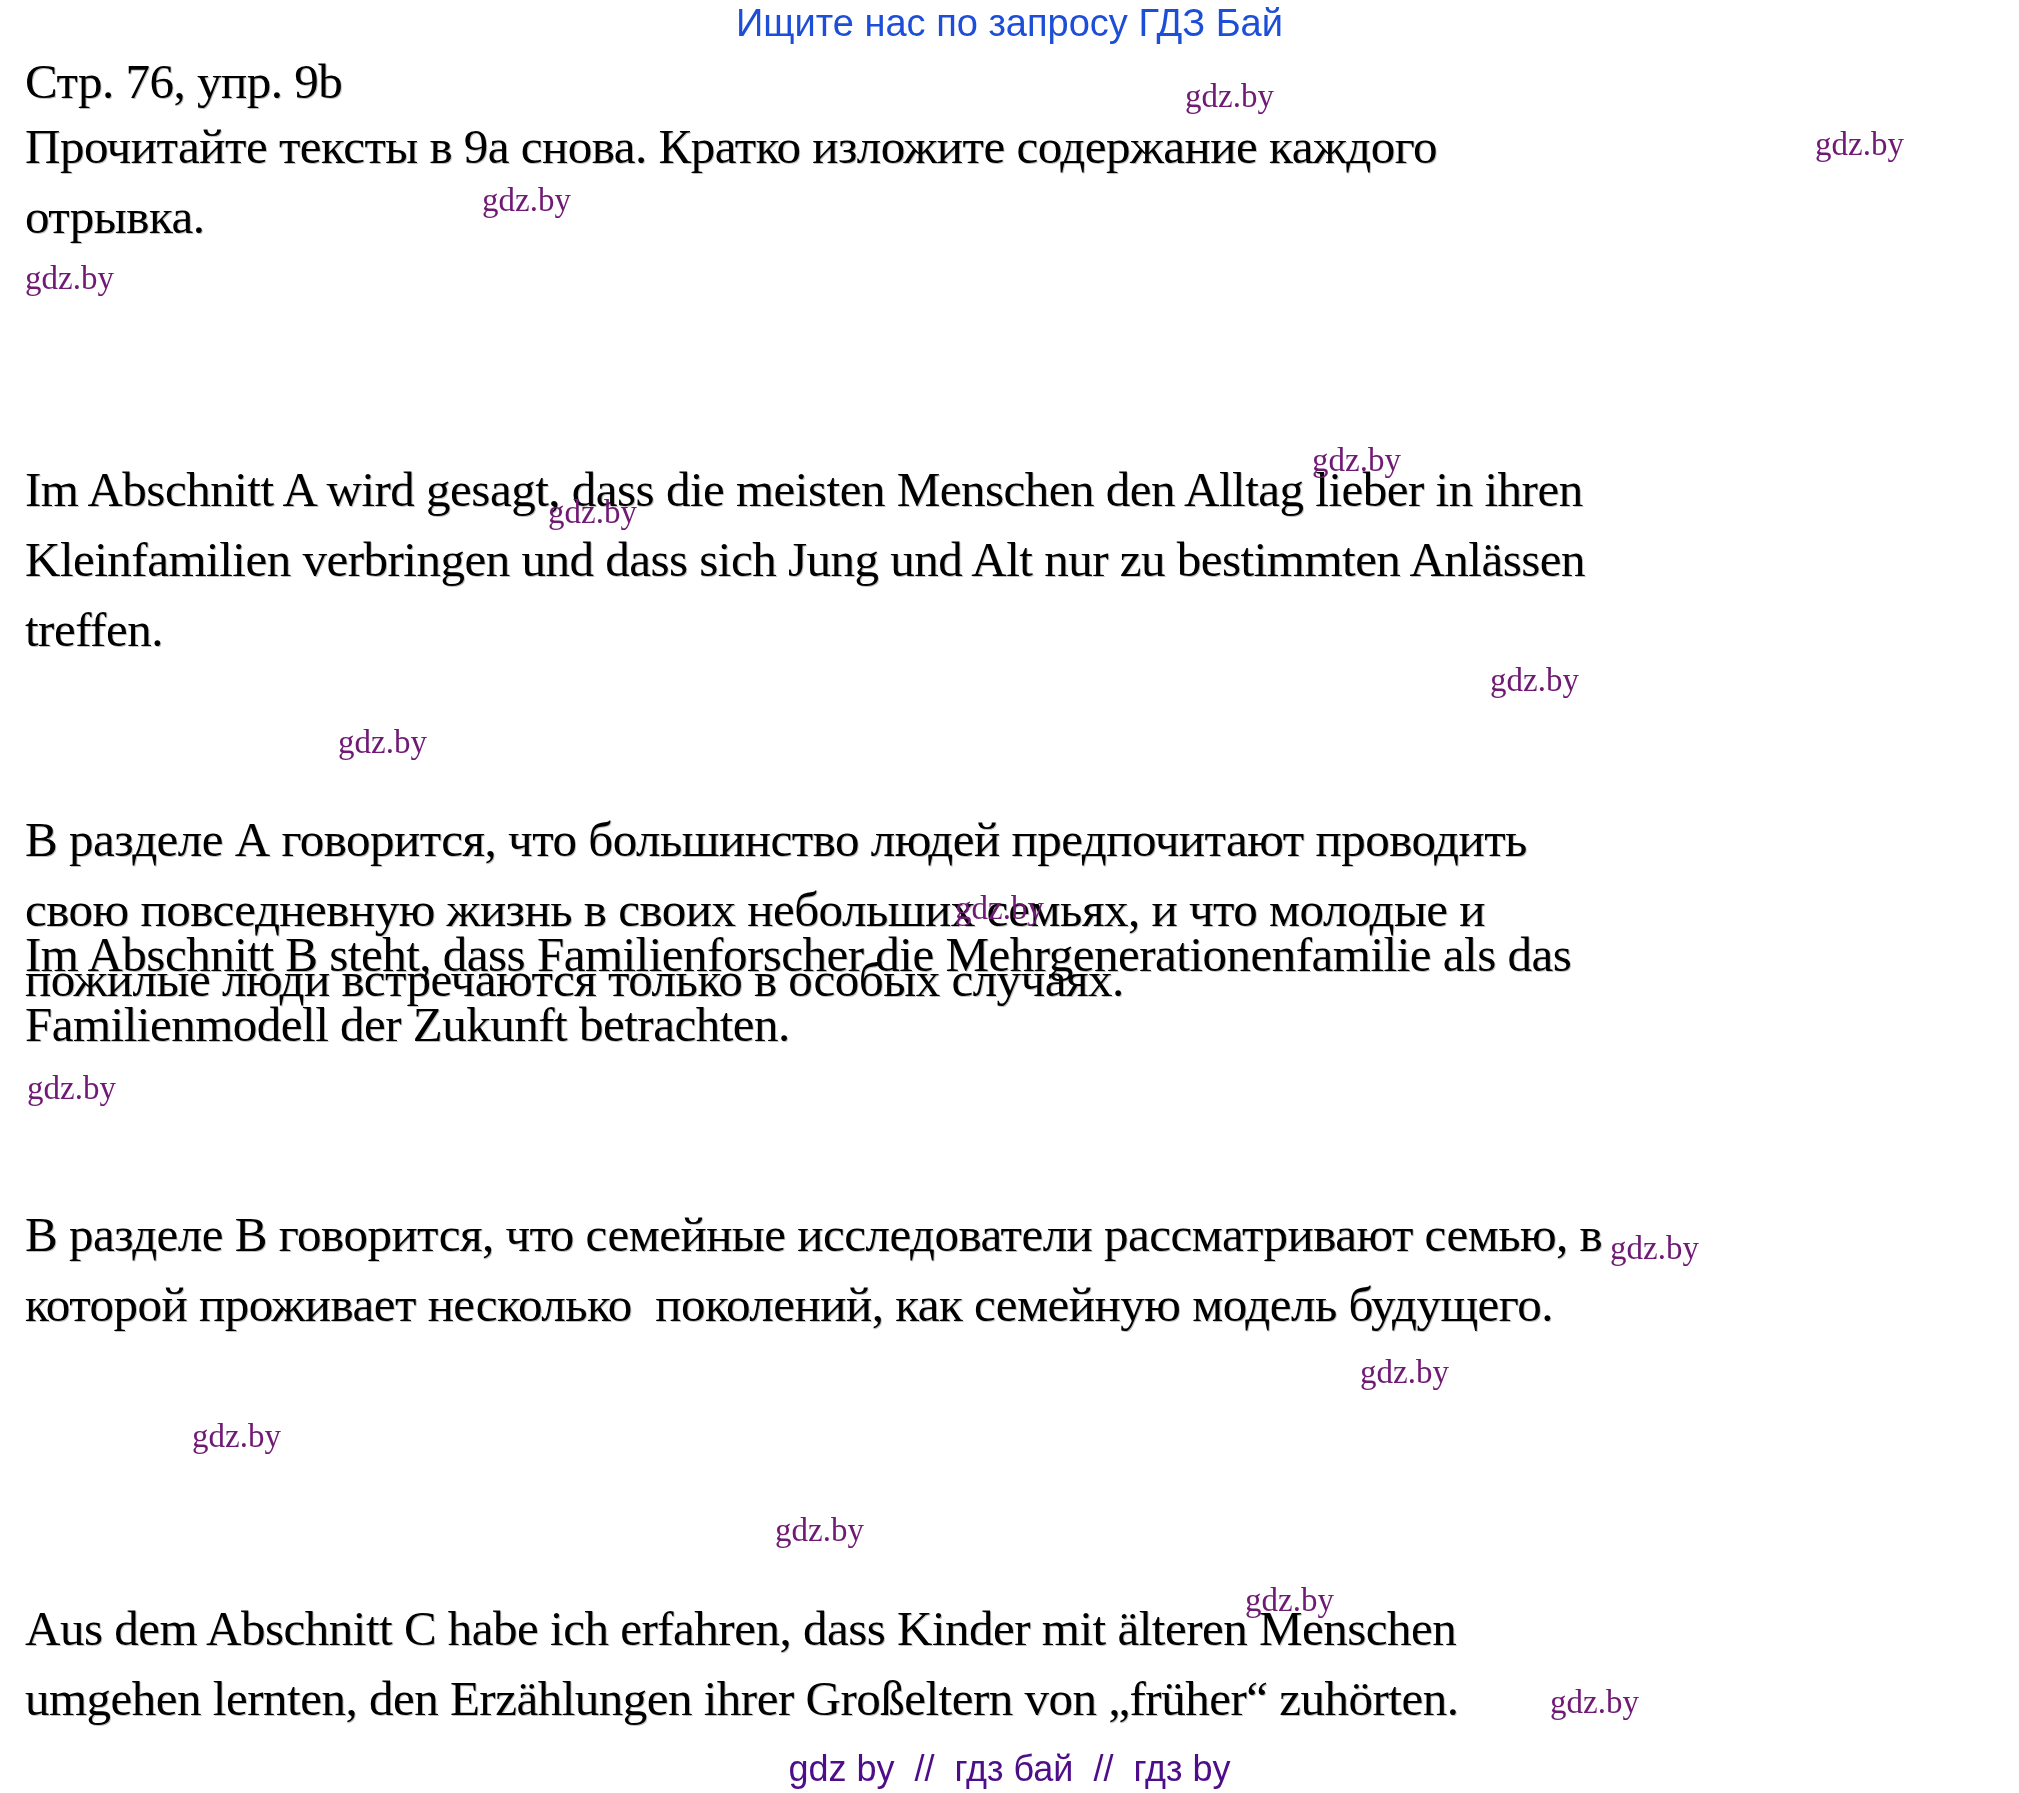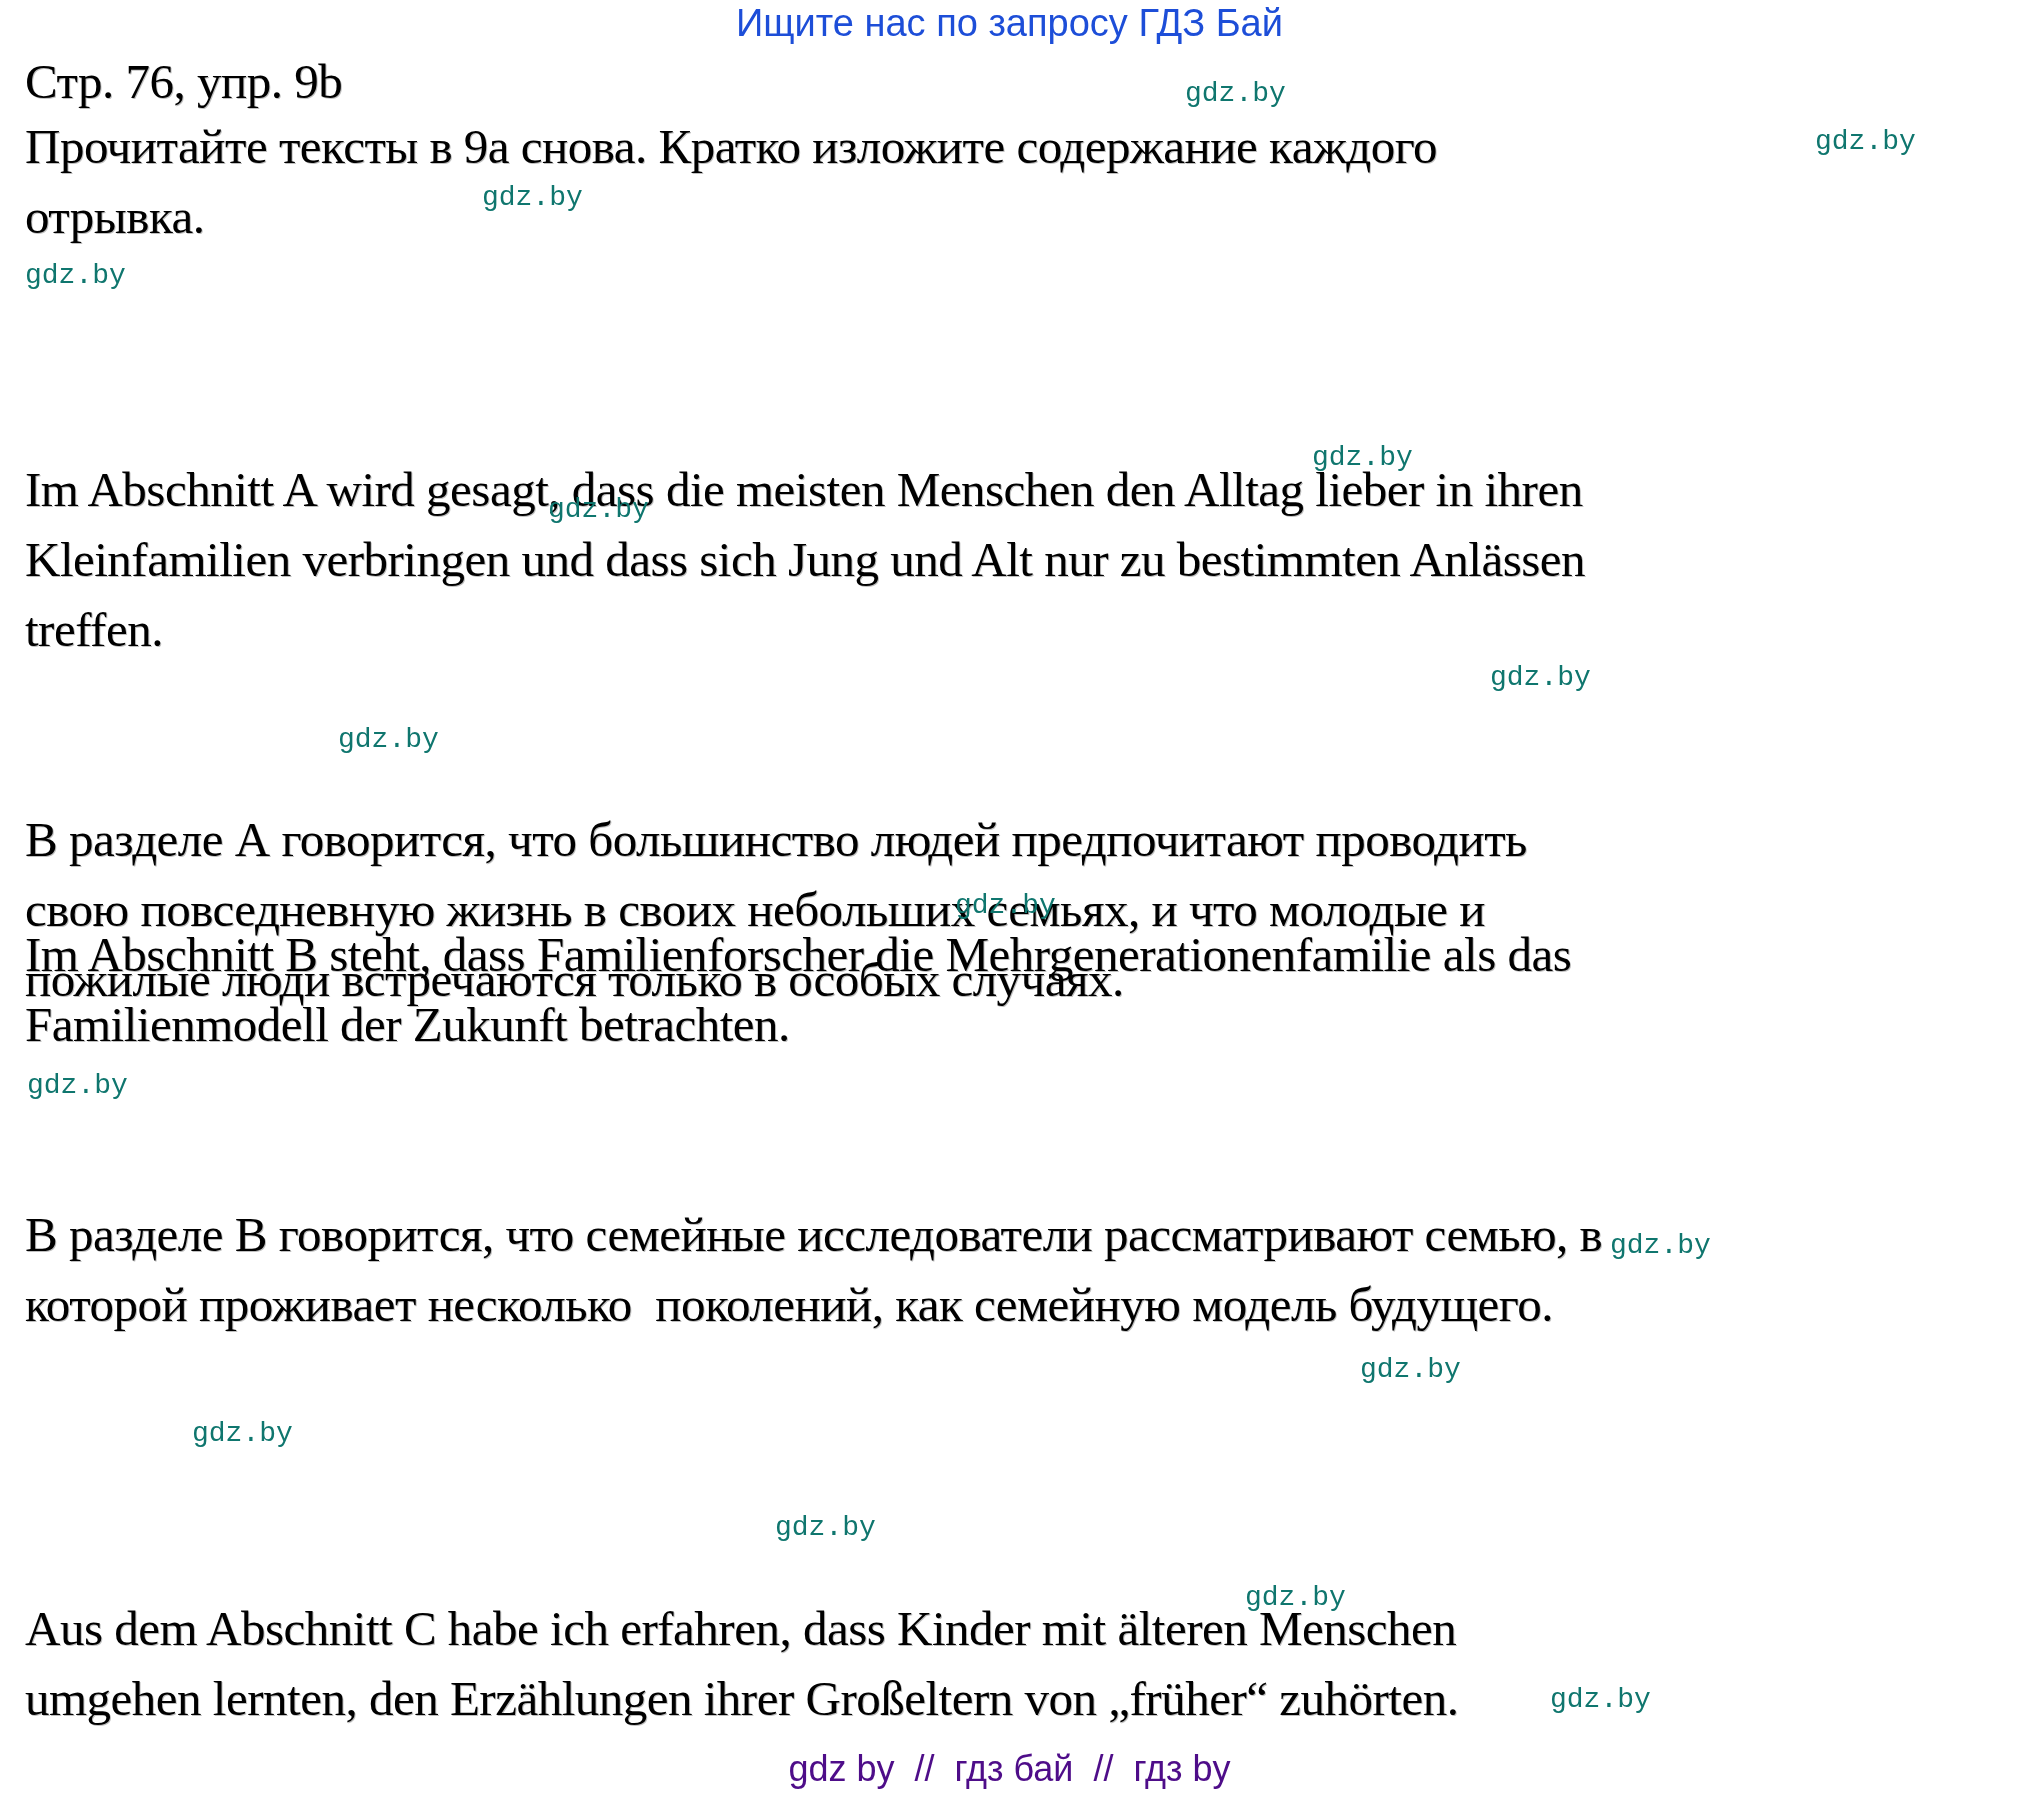--- a/index.html
+++ b/index.html
@@ -42,24 +42,24 @@
     white-space: pre;
   }
   #title { top: 47px; }
   #instruction { top: 112px; }
   #para-1 { top: 315px; }
   #para-2 { top: 780px; }
   #para-3 { top: 1114px; }
   #para-4 { top: 1454px; }
   .watermark {
     position: absolute;
-    font-family: Liberation Mono, monospace;
-    font-size: 28px;
+    font-family: Liberation Serif, serif;
+    font-size: 33px;
     line-height: 1;
-    color: #0f766e;
+    color: #701a75;
     white-space: nowrap;
   }
   .footer {
     position: absolute;
     top: 1748px;
     left: 0;
     width: 100%;
     text-align: center;
     font-family: "Liberation Sans", "DejaVu Sans", sans-serif;
     font-size: 36px;

